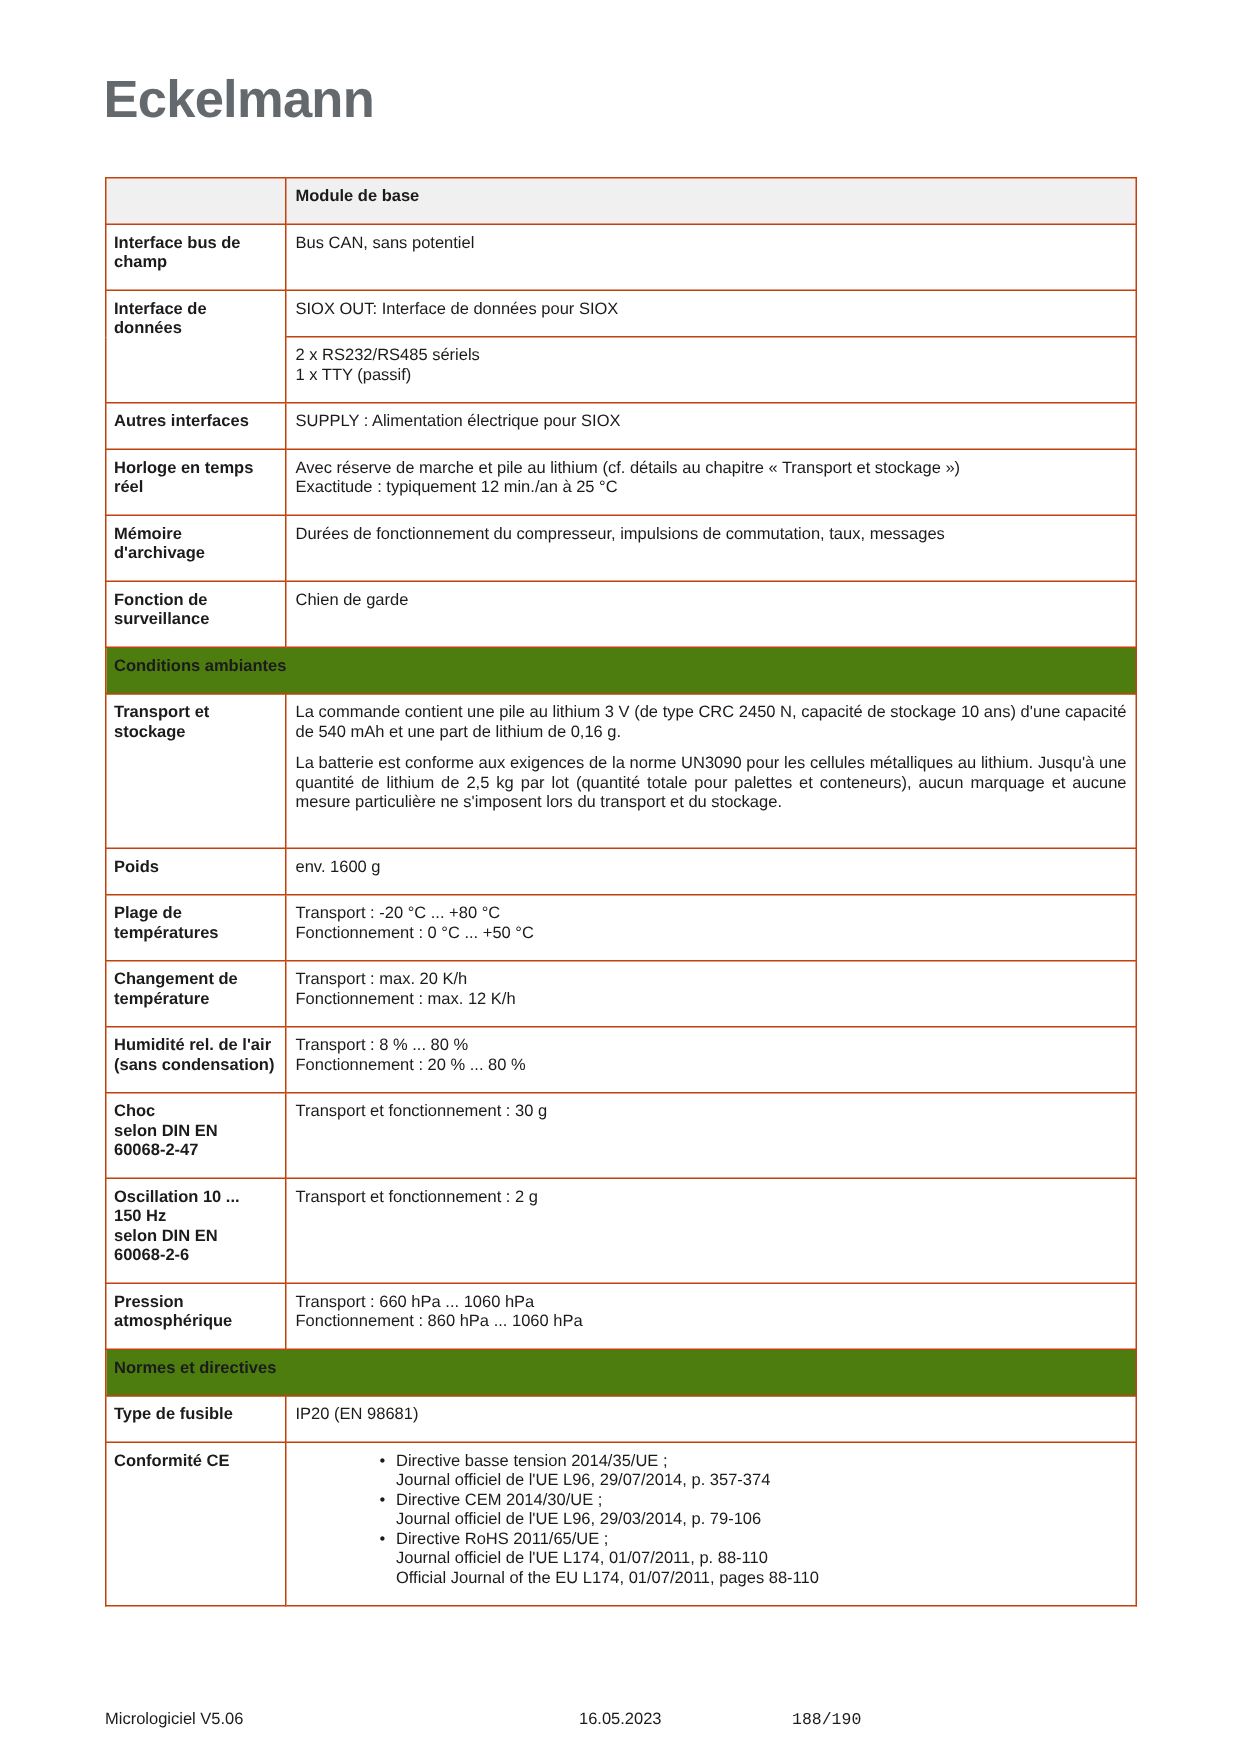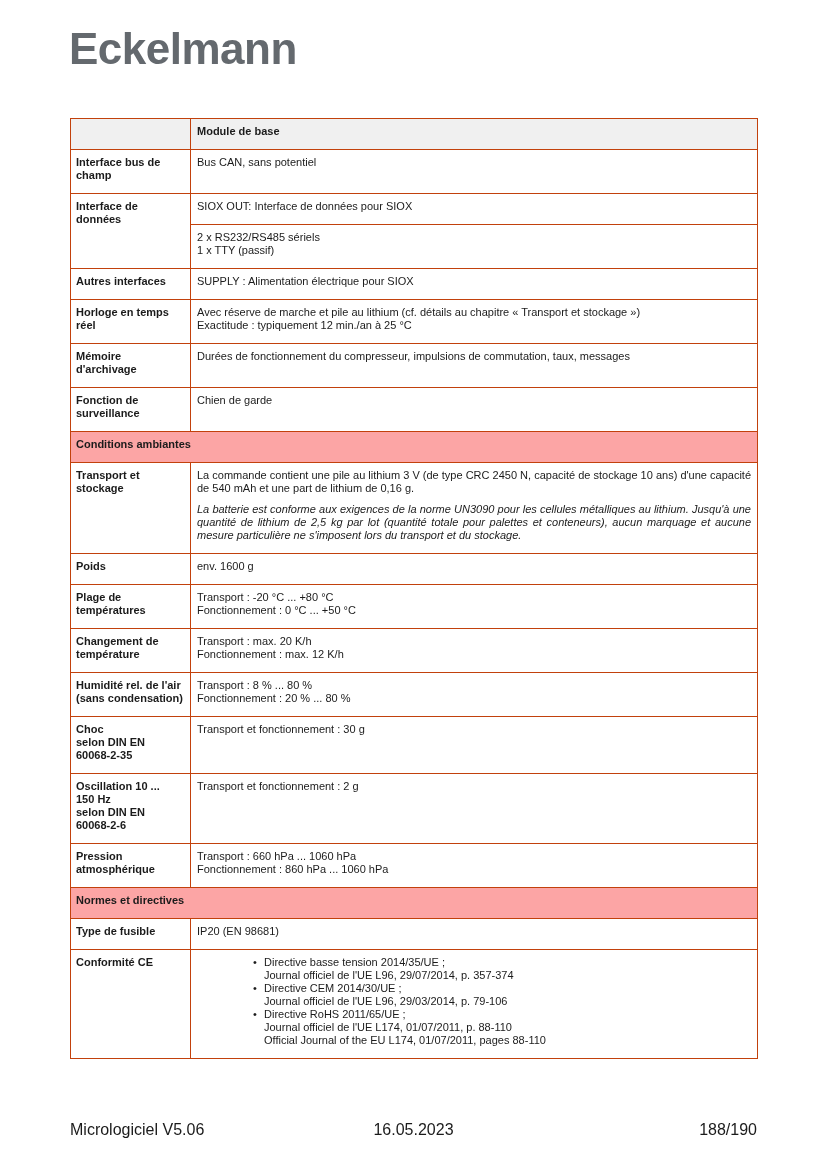--- a/index.html
+++ b/index.html
@@ -6,22 +6,22 @@
   body {
     width: 827px; height: 1169px;
     background: #ffffff;
     font-family: "Liberation Sans", sans-serif;
     color: #1b1b1b;
     position: relative;
     overflow: hidden;
   }
   .logo {
     position: absolute;
-    left: 69px; top: 27px;
-    font-size: 44px;
+    left: 69px; top: 49px;
+    font-size: 35px;
     font-weight: bold;
     color: #64696e;
     letter-spacing: -0.5px;
     line-height: 1;
   }
   table.spec-table {
     position: absolute;
     left: 70px; top: 118px;
     width: 687px;
     border-collapse: collapse;
@@ -40,48 +40,48 @@
     padding-left: 5px;
     white-space: pre-line;
     margin-top: 16px;
   }
   .spec-table td.value { white-space: pre-line; }
   .spec-table tr.head td {
     background: #f0f0f0;
     font-weight: bold;
   }
   .spec-table tr.section td {
-    background: #fca5a5;
+    background: #4d7c0f;
     font-weight: bold;
     padding-left: 5px;
   }
   .spec-table td.paras { white-space: normal; }
   .paras p {
     margin: 0 0 8px 0;
     text-align: justify;
   }
-  .paras p:last-child { margin-bottom: 0; font-style: italic; }
+  .paras p:last-child { margin-bottom: 12px; }
   .bullet-list { margin-left: 54px; }
   .bullet-item { position: relative; padding-left: 13px; }
   .bullet-item::before {
     content: "\2022";
     position: absolute;
     left: 2px; top: 0;
   }
   .footer {
     position: absolute;
     left: 70px; top: 1121px;
     width: 687px;
-    font-size: 16px;
+    font-size: 11px;
     display: flex;
     align-items: baseline;
   }
   .footer .f-left  { flex: 1; text-align: left; }
-  .footer .f-mid   { flex: 1; text-align: center; }
-  .footer .f-right { flex: 1; text-align: right; }
+  .footer .f-mid   { flex: 1; text-align: center; margin-top: 19px; }
+  .footer .f-right { flex: 1; text-align: left; font-family: Liberation Mono, monospace; }
 </style>
 </head>
 <body>
 
 <div class="logo">Eckelmann</div>
 
 <table class="spec-table">
   <colgroup>
     <col style="width:120px">
     <col style="width:567px">
@@ -165,21 +165,21 @@
     <tr>
       <td class="label">Humidité rel. de l'air
 (sans condensation)</td>
       <td class="value">Transport : 8 % ... 80 %
 Fonctionnement : 20 % ... 80 %</td>
     </tr>
 
     <tr>
       <td class="label">Choc
 selon DIN EN
-60068-2-35</td>
+60068-2-47</td>
       <td class="value">Transport et fonctionnement : 30 g</td>
     </tr>
 
     <tr>
       <td class="label">Oscillation 10 ...
 150 Hz
 selon DIN EN
 60068-2-6</td>
       <td class="value">Transport et fonctionnement : 2 g</td>
     </tr>

